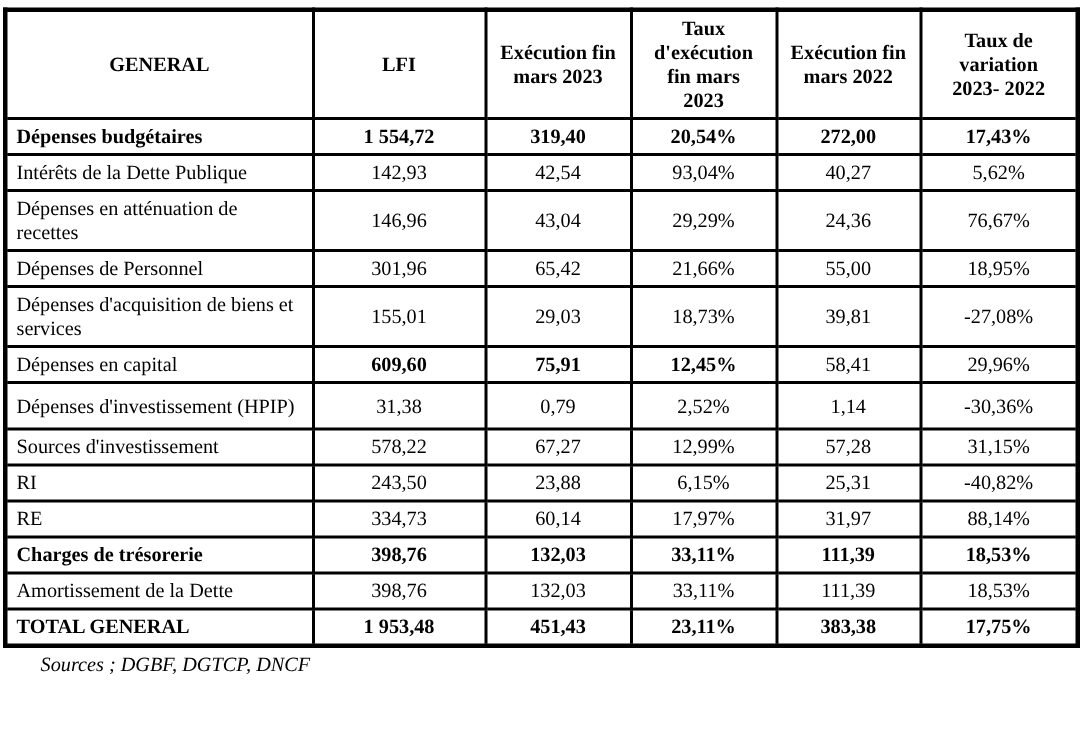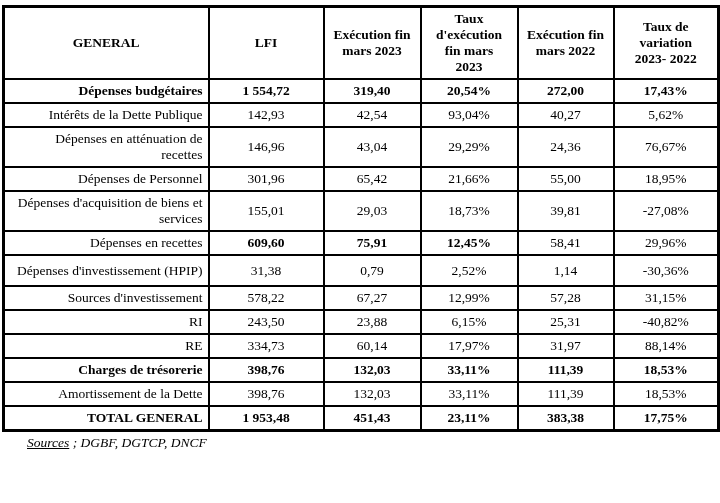--- a/index.html
+++ b/index.html
@@ -31,35 +31,35 @@
   }
   .budget th {
     font-weight: bold;
     text-align: center;
   }
   .budget td {
     text-align: center;
     height: 23px;
   }
   .budget td.lbl {
-    text-align: right;
+    text-align: left;
     padding-left: 6px;
   }
   tr.bold-row td { font-weight: bold; }
   tr.capvals td:nth-child(2),
   tr.capvals td:nth-child(3),
   tr.capvals td:nth-child(4) { font-weight: bold; }
   tr.tall td { height: 31px; }
   .sources {
     margin: 3px 0 0 27px;
     font-style: italic;
     font-size: 13.5px;
     line-height: 16px;
   }
-  .src-label { text-decoration: underline; }
+  .src-label { }
 </style>
 </head>
 <body>
 
 <div class="sheet">
 
   <table class="budget">
     <colgroup>
       <col style="width:205px">
       <col style="width:115px">
@@ -129,21 +129,21 @@
 services</td>
         <td>155,01</td>
         <td>29,03</td>
         <td>18,73%</td>
         <td>39,81</td>
         <td>-27,08%</td>
       </tr>
 
 
       <tr class="capvals">
-        <td class="lbl">Dépenses en recettes</td>
+        <td class="lbl">Dépenses en capital</td>
         <td>609,60</td>
         <td>75,91</td>
         <td>12,45%</td>
         <td>58,41</td>
         <td>29,96%</td>
       </tr>
 
       <tr class="tall">
         <td class="lbl">Dépenses d'investissement (HPIP)</td>
         <td>31,38</td>

